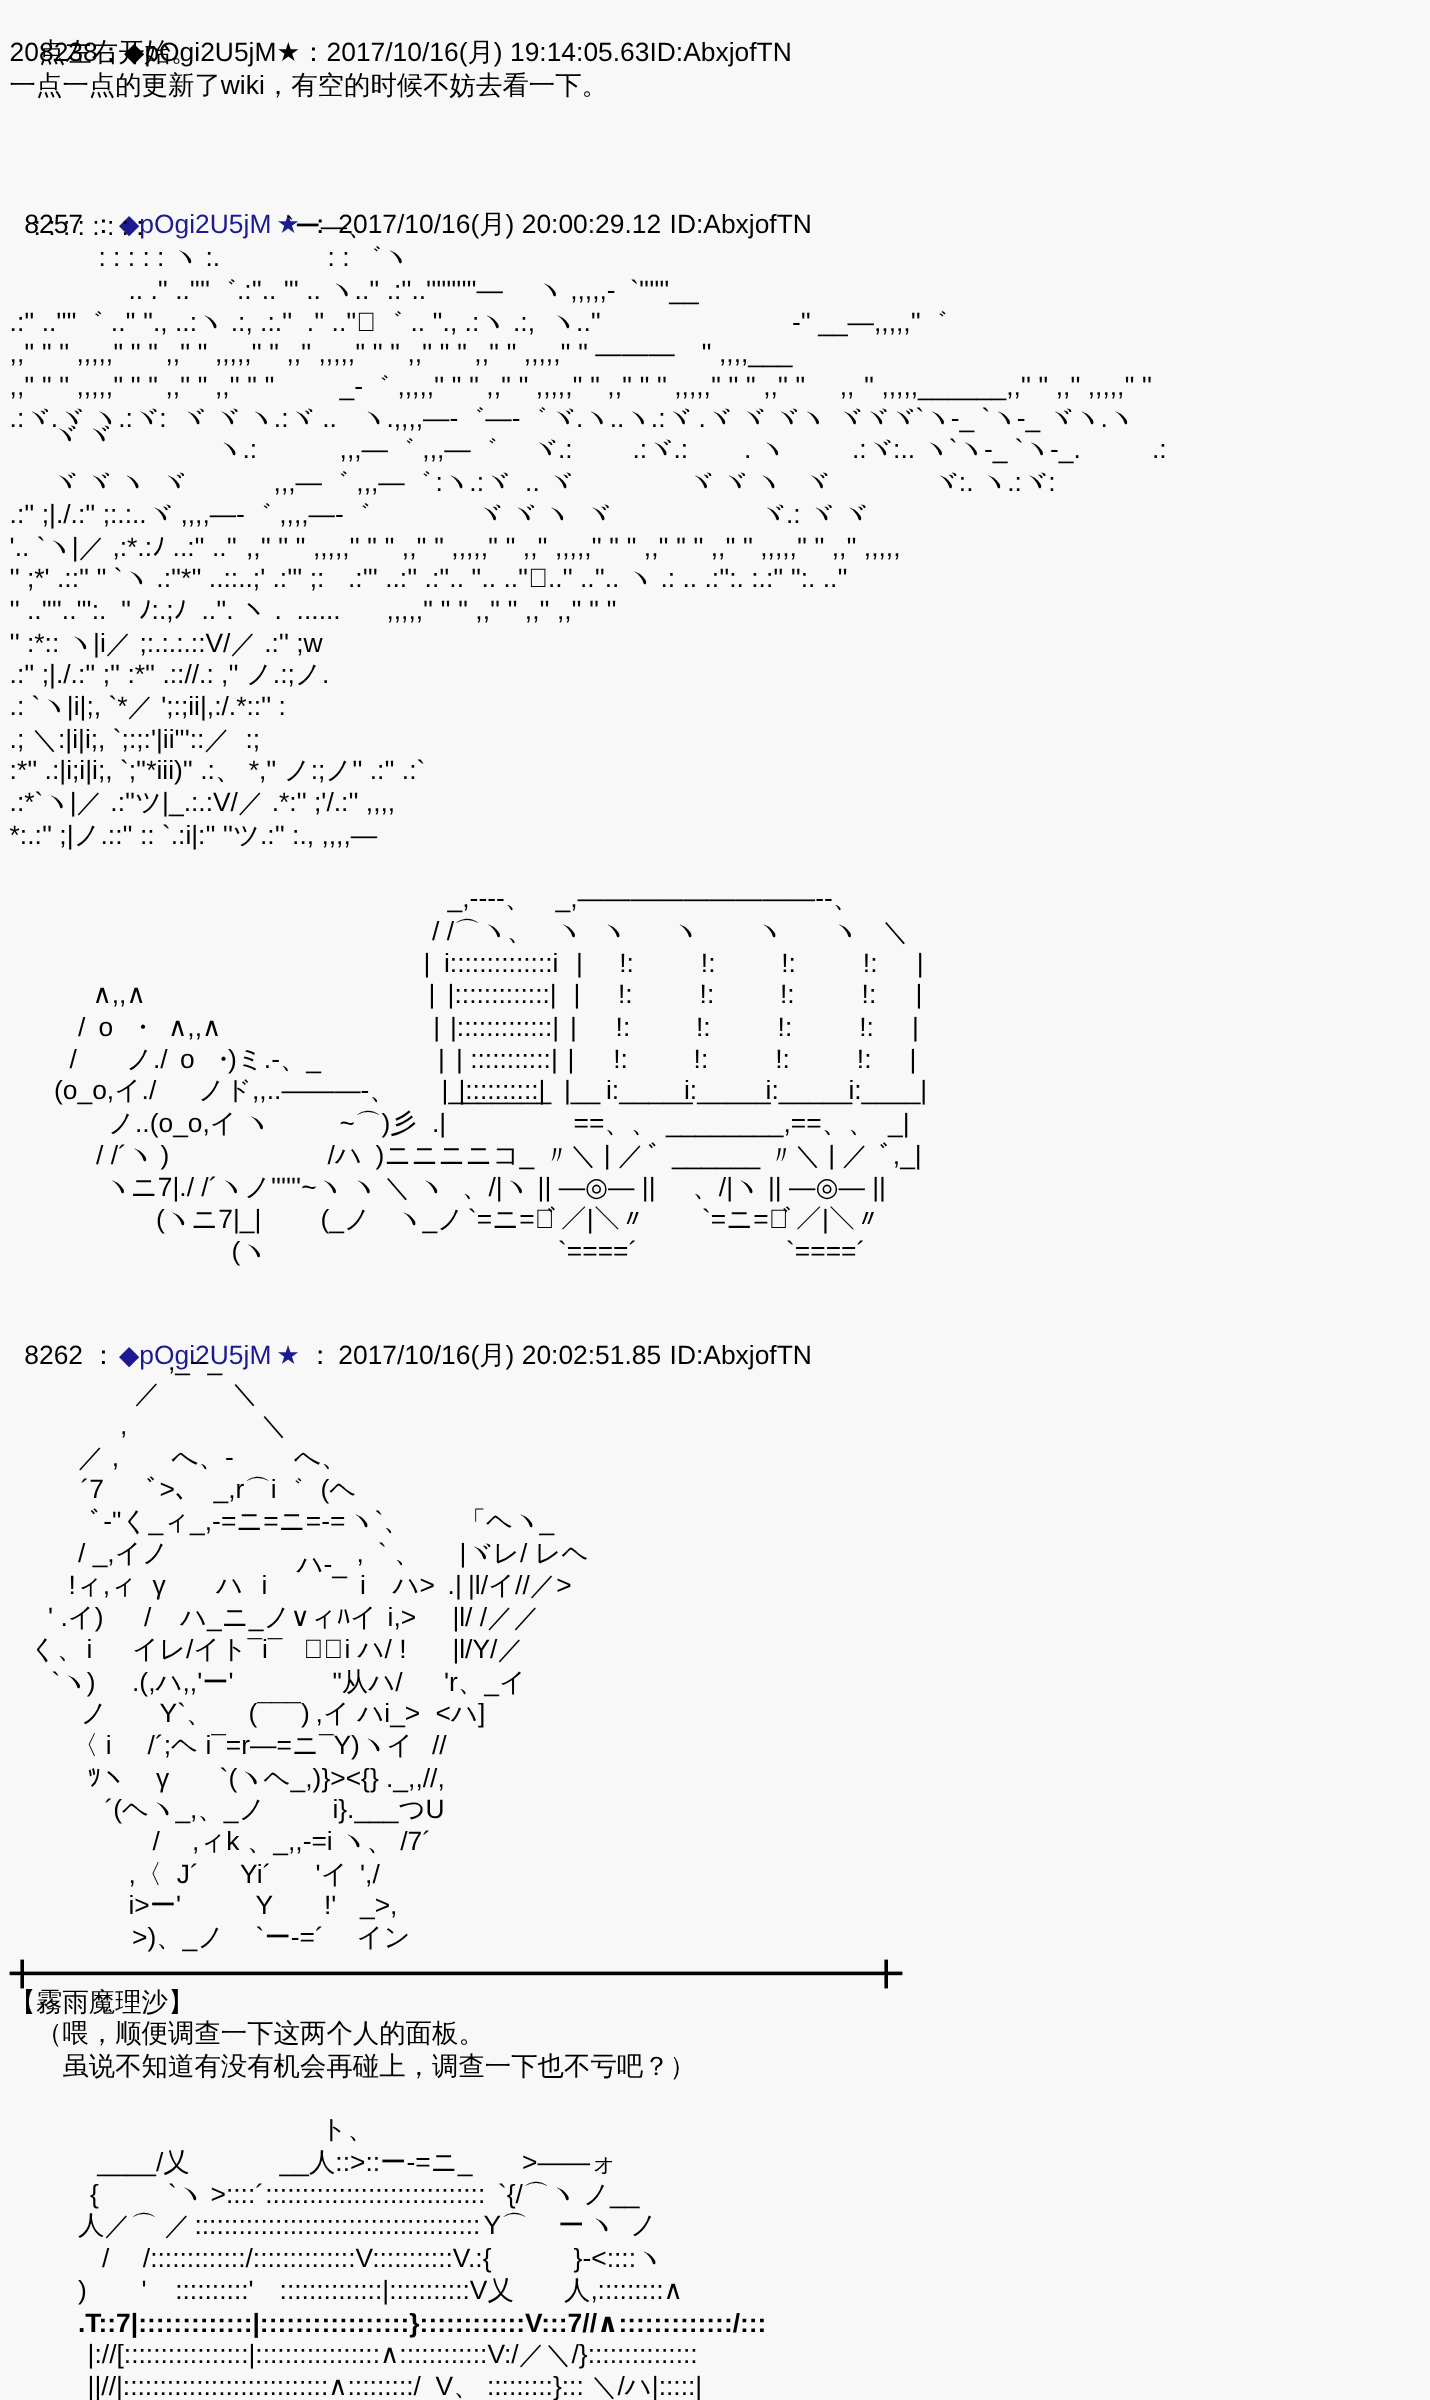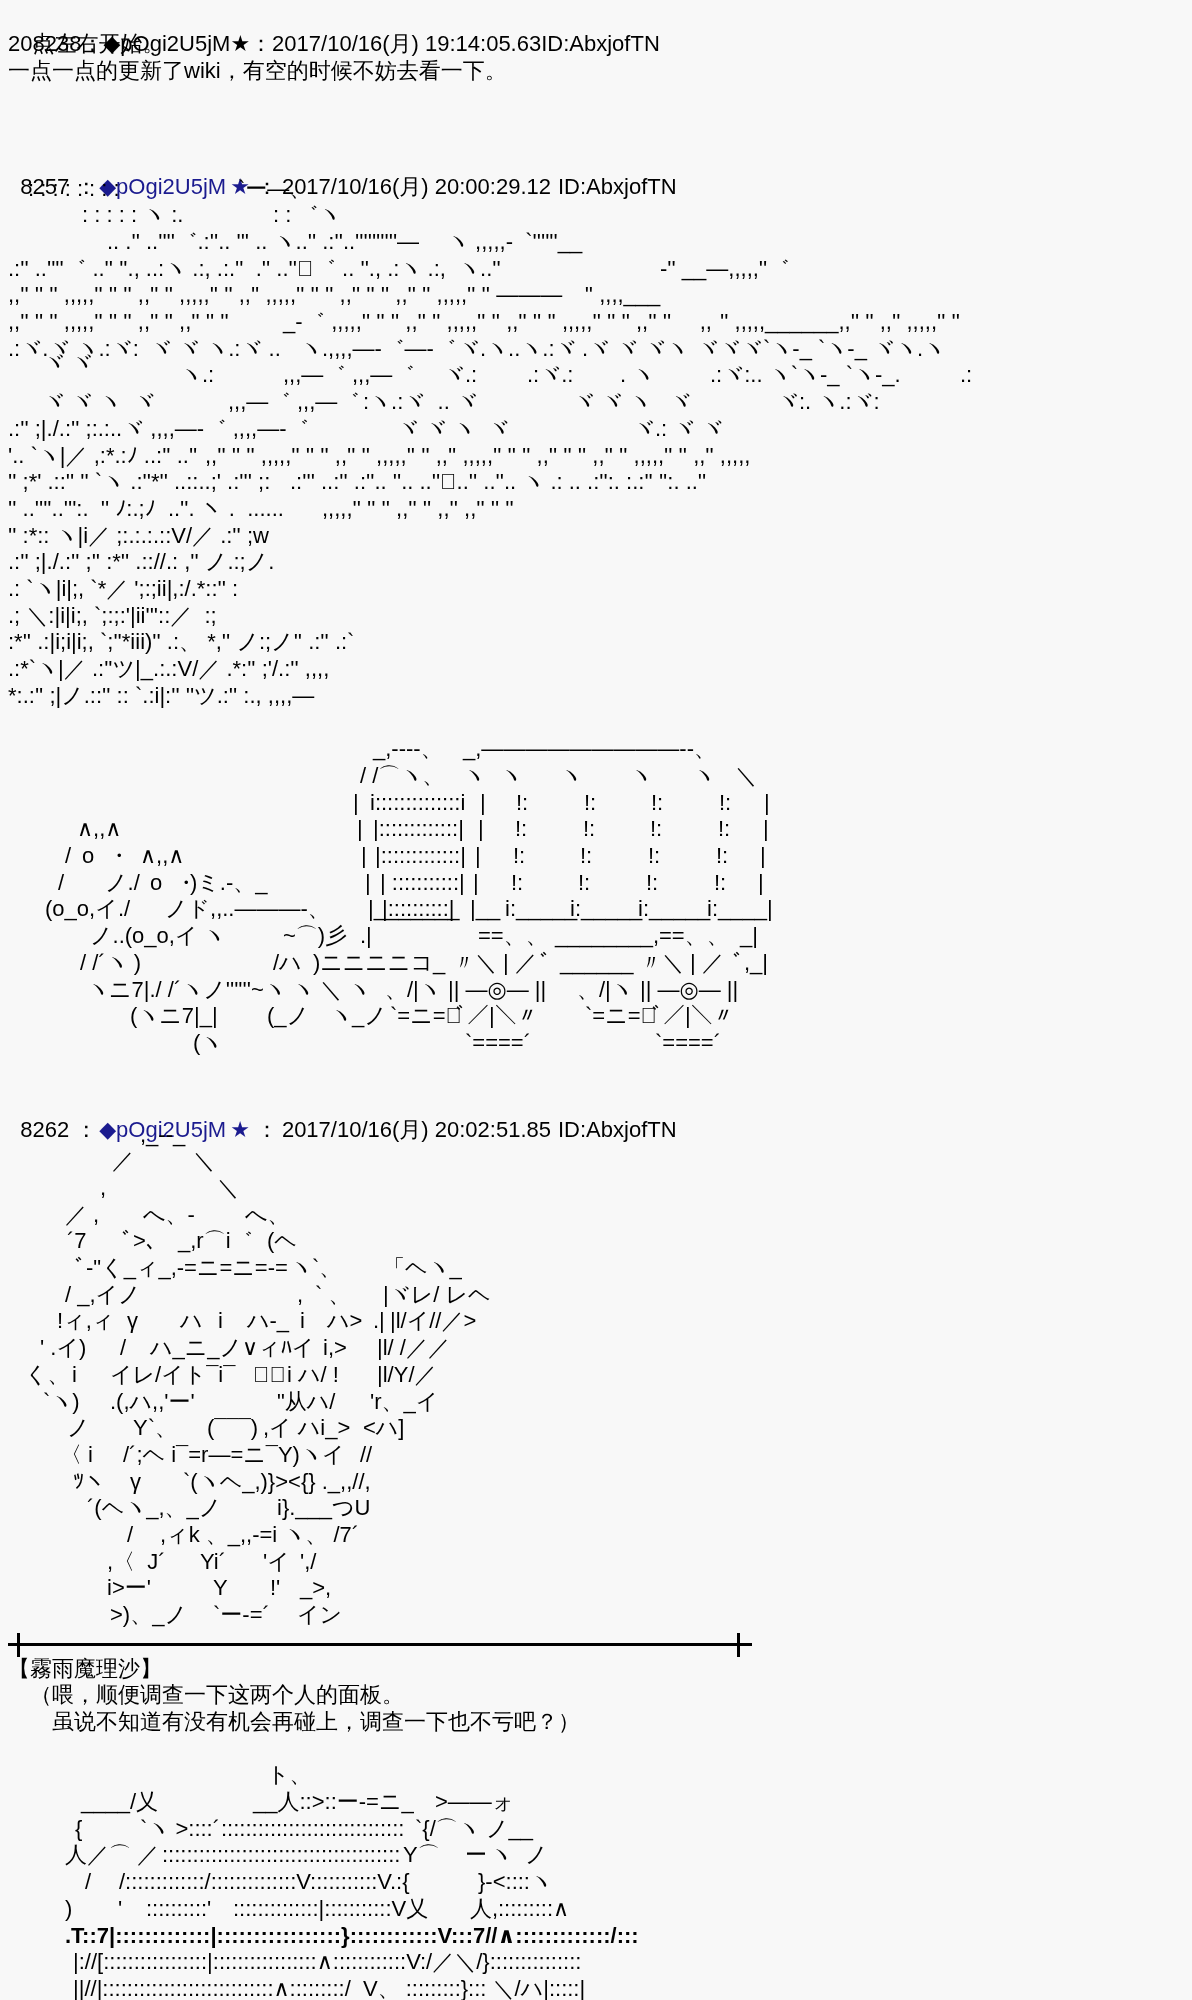--- a/index.html
+++ b/index.html
@@ -203,21 +203,21 @@
     <span class="seg" style="left: 290px; top: 133.5px;">ヽ`、</span>
     <span class="seg" style="left: 383px; top: 133.5px;">「ヘヽ_</span>
     <span class="seg" style="left: 65px; top: 160.2px;">/ _,イノ</span>
     <span class="seg" style="left: 297px; top: 160.2px;">,</span>
     <span class="seg" style="left: 315px; top: 160.2px;">` 、</span>
     <span class="seg" style="left: 383px; top: 160.2px;">|ヾレ/ レヘ</span>
     <span class="seg" style="left: 57px; top: 186.9px;">!ィ,ィ</span>
     <span class="seg" style="left: 127px; top: 186.9px;">γ</span>
     <span class="seg" style="left: 180px; top: 186.9px;">ハ</span>
     <span class="seg" style="left: 218px; top: 186.9px;">i</span>
-    <span class="seg" style="left: 247px; top: 186px; text-align: center;">ハ-_</span>
+    <span class="seg" style="left: 247px; top: 169px; text-align: center;">ハ-_</span>
     <span class="seg" style="left: 300px; top: 186.9px;">i</span>
     <span class="seg" style="left: 327px; top: 186.9px;">ハ&gt;</span>
     <span class="seg" style="left: 373px; top: 186.9px;">.|</span>
     <span class="seg" style="left: 390px; top: 186.9px;">|l/イ//／&gt;</span>
     <span class="seg" style="left: 40px; top: 213.6px;">' .イ)</span>
     <span class="seg" style="left: 120px; top: 213.6px;">/</span>
     <span class="seg" style="left: 150px; top: 213.6px;">ハ_ニ_ノ∨ィﾊイ</span>
     <span class="seg" style="left: 323px; top: 213.6px;">i,&gt;</span>
     <span class="seg" style="left: 377px; top: 213.6px;">|l/ /／／</span>
     <span class="seg" style="left: 25px; top: 240.3px;">く、</span>
@@ -264,21 +264,21 @@
   <div class="divider-cross" style="left:736.5px"></div>
 </div>
 
 <div class="dialog" style="top:1655.6px">【霧雨魔理沙】</div>
 <div class="dialog" style="top:1682.3px">　（喂，顺便调查一下这两个人的面板。</div>
 <div class="dialog" style="top:1709px">　　虽说不知道有没有机会再碰上，调查一下也不亏吧？）</div>
 
 <div class="aa" style="top:1762.4px">
     <span class="seg" style="left: 267px; top: 0px;">ト、</span>
     <span class="seg" style="left: 81px; top: 26.7px;">____/乂</span>
-    <span class="seg" style="left: 233px; top: 26.7px; margin-left: 20px;">__人::&gt;::ー-=ニ_</span>
+    <span class="seg" style="left: 233px; top: 26.7px;">__人::&gt;::ー-=ニ_</span>
     <span class="seg" style="left: 435px; top: 26.7px;">&gt;――ォ</span>
     <span class="seg" style="left: 75px; top: 53.4px;">{</span>
     <span class="seg" style="left: 140px; top: 53.4px;">`ヽ &gt;::::´</span>
     <span class="seg" style="left: 221px; top: 53.4px;">::::::::::::::::::::::::::::::</span>
     <span class="seg" style="left: 415px; top: 53.4px;">`{/⌒ヽ ノ__</span>
     <span class="seg" style="left: 65px; top: 80.1px;">人／⌒ ／</span>
     <span class="seg" style="left: 162px; top: 80.1px;">:::::::::::::::::::::::::::::::::::::::</span>
     <span class="seg" style="left: 403px; top: 80.1px;">Y⌒</span>
     <span class="seg" style="left: 465px; top: 80.1px;">ー</span>
     <span class="seg" style="left: 490px; top: 80.1px;">ヽ</span>

